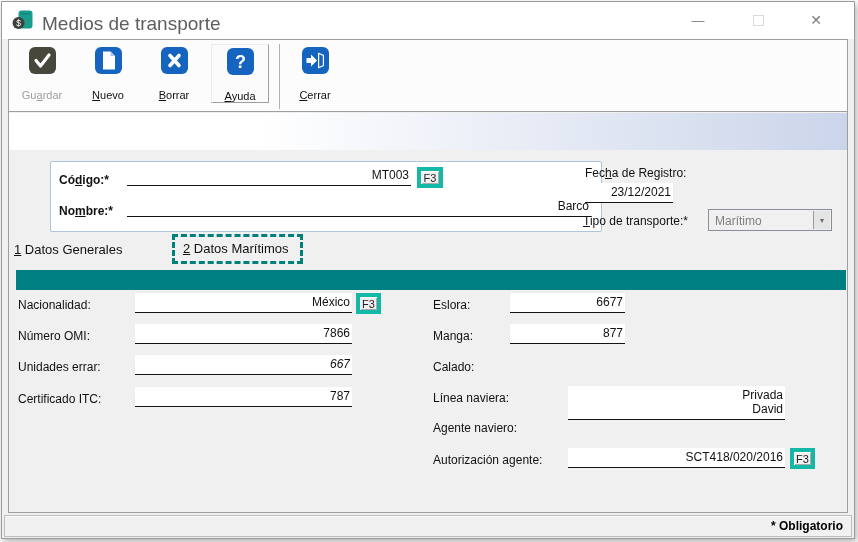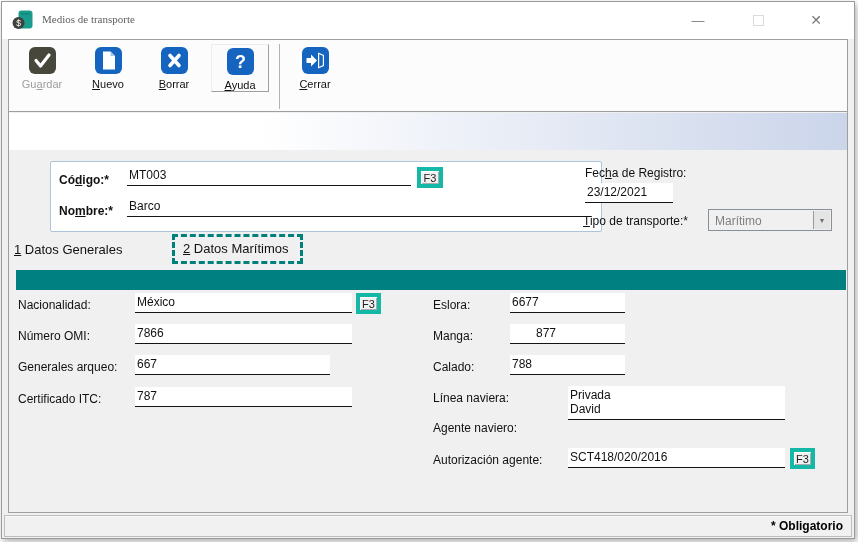--- a/index.html
+++ b/index.html
@@ -2,47 +2,47 @@
 <html><head>
 <meta charset="utf-8">
 <style>
   * { margin:0; padding:0; box-sizing:border-box; }
   html,body { width:858px; height:542px; background:#ffffff; font-family:"Liberation Sans",sans-serif; }
   .window { position:absolute; left:1px; top:1px; width:854px; height:538px; background:#f0f0f0;
             border:1px solid #9b9b9b; box-shadow:2px 3px 7px rgba(0,0,0,.30); }
   
   .titlebar { position:absolute; left:0; top:0; width:852px; height:37px; background:#ffffff; }
   .app-icon { position:absolute; left:10px; top:7px; width:22px; height:22px; }
-  .title-text { position:absolute; left:40px; top:11px; font-size:11px; color:#5e5e5e; white-space:nowrap;font-family:Liberation Serif, serif; }
+  .title-text { position:absolute; left:40px; top:11px; font-size:19px; color:#5e5e5e; white-space:nowrap; }
   .win-btn { position:absolute; top:6px; width:30px; height:24px; display:flex; align-items:center; justify-content:center;
              color:#7b7b7b; cursor:default; }
   .win-min { left:681px; font-size:13px; }
   .win-max { left:741px; }
   .max-box { width:11px; height:11px; border:1.5px solid #dadada; background:#fff; }
   .win-close { left:799px; font-size:14px; }
   
   .frame { position:absolute; left:6px; top:37px; width:840px; height:474px; border:1px solid #9e9e9e; background:#f0f0f0; }
   .toolbar { position:absolute; left:0; top:0; width:838px; height:72px; background:#fcfcfc;
              border-bottom:1px solid #9e9e9e; display:flex; align-items:flex-start; padding:4px 0 0 4px; }
   .tb-btn { width:58px; margin-right:8px; display:flex; flex-direction:column; align-items:center; cursor:default; }
   .tb-icon { width:27px; height:27px; margin-top:3px; }
-  .tb-label { font-size:11px; color:#111; margin-top:4px; white-space:nowrap; }
+  .tb-label { font-size:11px; color:#111; margin-top:15px; white-space:nowrap; }
   .tb-btn.disabled .tb-label { color:#9d9d9d; }
   .tb-btn.raised { border:1px solid; border-color:#ececec #9f9f9f #9f9f9f #ececec; background:#fbfbfb; }
   .tb-sep { width:1px; align-self:stretch; margin:0 6px 2px 2px; background:#b3b3b3; }
   .ak { text-decoration:underline; }
   .band { position:absolute; left:0; top:73px; width:838px; height:37px;
           background:linear-gradient(to right,#ffffff 30%,#cbd5ea 100%); }
   
   .groupbox { position:absolute; left:8px; top:159px; width:552px; height:71px; background:#ffffff;
               border:1px solid #aec4da; border-radius:2px;margin-left:40px; }
   .flabel { position:absolute; font-size:12px; color:#111; white-space:nowrap; }
   .bold { font-weight:bold; }
   .ul-input { position:absolute; border:none; border-bottom:1.5px solid #141414; background:#ffffff;
-              font-family:"Liberation Sans",sans-serif; font-size:12px; color:#111; padding:2px 2px 3px; outline:none; height:20px; }
+              font-family:"Liberation Sans",sans-serif; font-size:12px; color:#111; padding:2px 2px 3px; outline:none; height:20px;text-align:right; }
   .f3-btn { position:absolute; width:26px; height:21px; font-family:"Liberation Sans",sans-serif; font-size:11px; color:#222;
             background:#f1f1f1; border:4px solid #14b8a6; box-shadow:inset 1px 1px 0 #ffffff, inset -1px -1px 0 #ababab;
             cursor:default; }
   
   .combo { position:absolute; left:706px; top:207px; width:124px; height:22px; background:#f0f0f0;
            border:1px solid #898f98; }
   .combo-text { position:absolute; left:6px; top:4px; font-size:12px; color:#7f7f7f; }
   .combo-btn { position:absolute; right:1px; top:1px; width:17px; height:18px; background:#e4e4e4;
                border-left:1px solid #9a9a9a; display:flex; align-items:center; justify-content:center; }
   .combo-arrow { font-size:7px; color:#6e6e6e; }
@@ -157,34 +157,33 @@
   </div>
   <div class="teal-bar"></div>
 
   <span class="flabel" style="left:16px;top:296px">Nacionalidad:</span>
   <input class="ul-input" style="left: 133px; top: 291px; width: 217px;" value="México">
   <button class="f3-btn" style="left:354px;top:291px;width:25px">F3</button>
 
   <span class="flabel" style="left:16px;top:327px">Número OMI:</span>
   <input class="ul-input" style="left: 133px; top: 322px; width: 217px;" value="7866">
 
-  <span class="flabel" style="left:16px;top:358px">Generales arqueo:</span>
-  <input class="ul-input" style="left: 133px; top: 353px; width: 195px;" value="667">
+  <span class="flabel" style="left:16px;top:358px">Unidades errar:</span>
+  <input class="ul-input" style="left: 133px; top: 353px; width: 217px; font-style: italic;" value="667">
 
   <span class="flabel" style="left:16px;top:390px">Certificado ITC:</span>
   <input class="ul-input" style="left: 133px; top: 385px; width: 217px;" value="787">
 
   <span class="flabel" style="left:431px;top:296px">Eslora:</span>
   <input class="ul-input" style="left: 508px; top: 291px; width: 115px;" value="6677">
 
   <span class="flabel" style="left:431px;top:327px">Manga:</span>
   <input class="ul-input" style="left: 508px; top: 322px; width: 115px; padding-left: 26px;" value="877">
 
   <span class="flabel" style="left:431px;top:358px">Calado:</span>
-  <input class="ul-input" style="left: 508px; top: 353px; width: 115px;" value="788">
 
   <span class="flabel" style="left:431px;top:389px">Línea naviera:</span>
   <input class="ul-input" style="left: 566px; top: 384px; width: 217px;" value="Privada">
 
   <span class="flabel" style="left:431px;top:419px">Agente naviero:</span>
   <input class="ul-input" style="left: 566px; top: 398px; width: 217px;" value="David">
 
   <span class="flabel" style="left:431px;top:451px">Autorización agente:</span>
   <input class="ul-input" style="left: 566px; top: 446px; width: 217px;" value="SCT418/020/2016">
   <button class="f3-btn" style="left:788px;top:446px;width:25px">F3</button>

